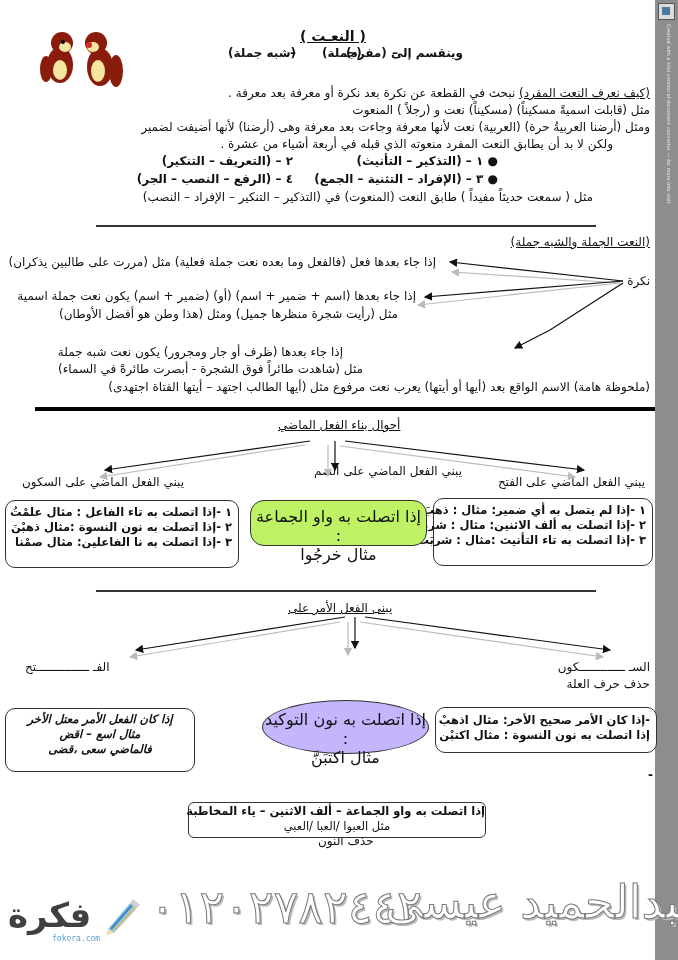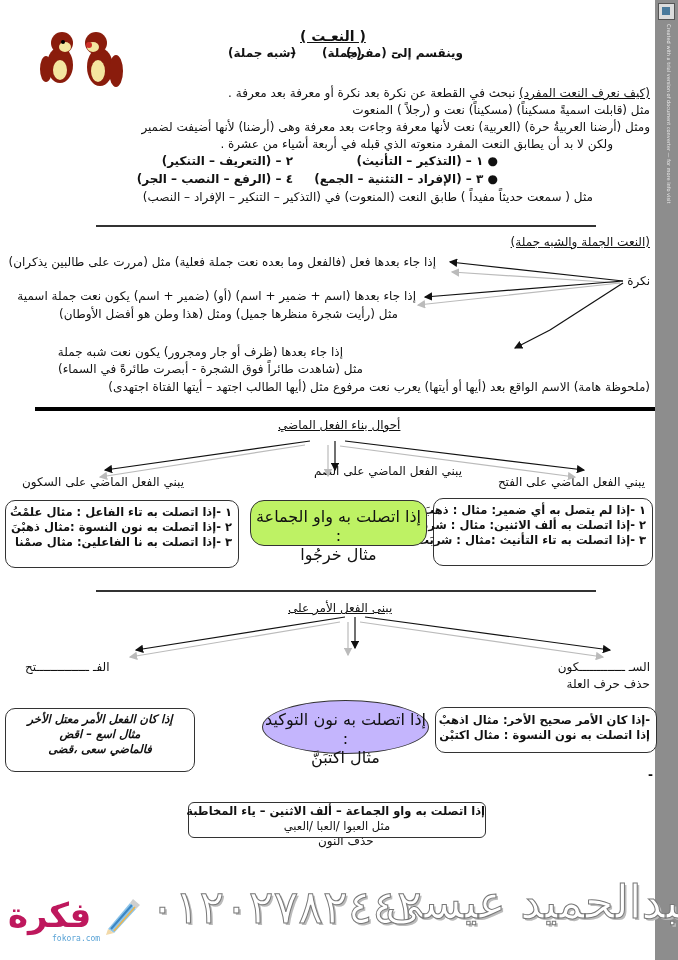--- a/index.html
+++ b/index.html
@@ -17,21 +17,21 @@
   .u { text-decoration:underline; }
   .title { font-size:14px; font-weight:bold; }
   .hr { position:absolute; background:#333; }
   .box { position:absolute; border:1.3px solid #333; border-radius:10px; background:#fff; }
   .oct { position:absolute; border:1.3px solid #333; border-radius:14px 14px 14px 14px; background:#bef264; }
   .ellipse { position:absolute; border:1.3px solid #333; border-radius:50%; background:#c4b5fd; }
   .box .line { font-size:11.5px; font-weight:bold; line-height:15px; white-space:nowrap; direction:rtl; }
   svg.arrows { position:absolute; left:0; top:0; }
   .watermark { position:absolute; font-size:46px; color:#fff; -webkit-text-stroke:1px #777; text-shadow:2px 2px 0 #bbb;
        font-family:"DejaVu Serif", serif; white-space:nowrap; letter-spacing:6px; }
-  .logo-fikra { position:absolute; left:8px; top:895px; font-size:34px; font-weight:bold; color:#be185d; direction:rtl; }
+  .logo-fikra { position:absolute; left:8px; top:895px; font-size:34px; font-weight:bold; color:#404040; direction:rtl; }
   .logo-url { position:absolute; left:52px; top:934px; font-size:8px; color:#5aa3d6; font-family:"DejaVu Sans Mono", monospace; }
 </style>
 </head>
 <body>
 
 <div class="sidebar">
   <div class="logo"></div>
   <div class="vtext">Created with a trial version of document converter — for more info visit</div>
 </div>
 

